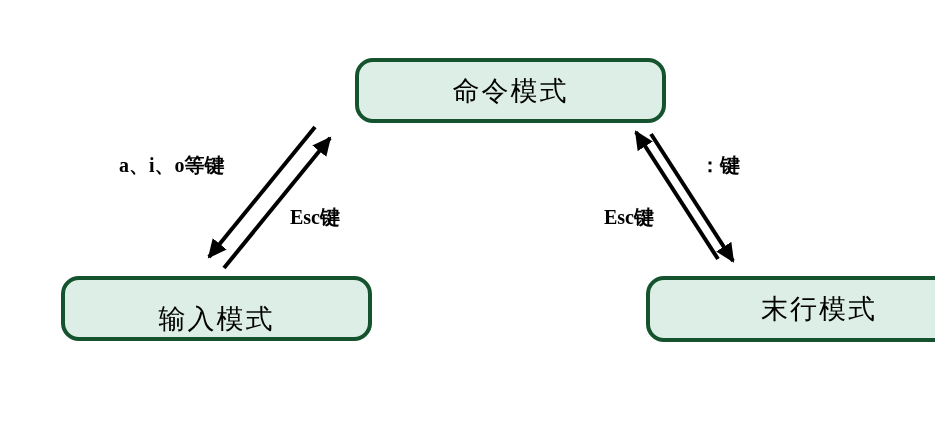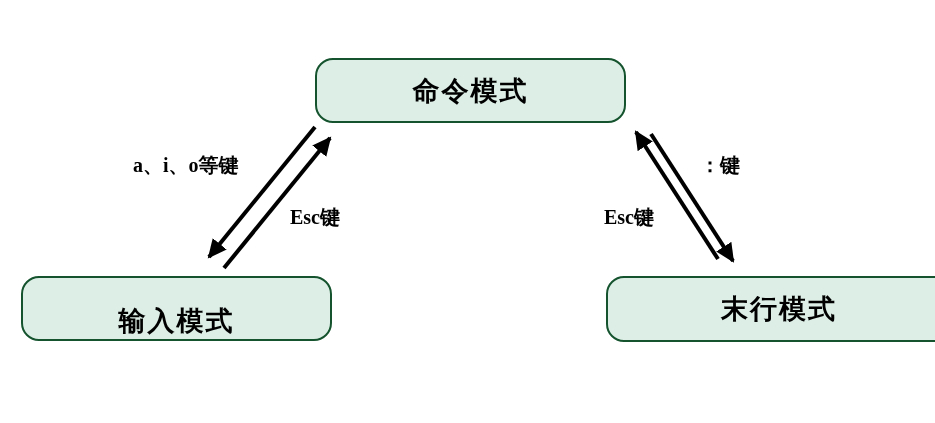--- a/index.html
+++ b/index.html
@@ -19,41 +19,42 @@
     position: absolute;
     left: 0;
     top: 0;
     width: 935px;
     height: 423px;
   }
   .mode-box {
     position: absolute;
     box-sizing: border-box;
     background: #dceee6;
-    border: 2px solid #14532d;
+    border: 4px solid #14532d;
     border-radius: 18px;
     display: flex;
     align-items: center;
     justify-content: center;
-    font-weight: bold;
+    font-weight: normal;
     font-size: 27px;
     color: #000000;
     letter-spacing: 2px;
+    margin-left: 40px;
   }
   .box-command   { left: 315px; top: 58px;  width: 311px; height: 65px; }
   .box-input     { left: 21px;  top: 276px; width: 311px; height: 65px; align-items: flex-end; }
   .box-lastline  { left: 606px; top: 276px; width: 346px; height: 66px; align-items: center; }
   .edge-label {
     position: absolute;
     font-weight: bold;
     font-size: 20px;
     color: #000000;
     white-space: nowrap;
   }
-  .label-keys-left  { left: 133px; top: 152px; }
+  .label-keys-left  { left: 119px; top: 152px; }
   .label-esc-left   { left: 290px; top: 204px; }
   .label-key-right  { left: 700px; top: 152px; }
   .label-esc-right  { left: 604px; top: 204px; }
 </style>
 </head>
 <body>
 
 <div class="canvas">
 
   <svg class="arrow-layer" viewBox="0 0 935 423" xmlns="http://www.w3.org/2000/svg">

